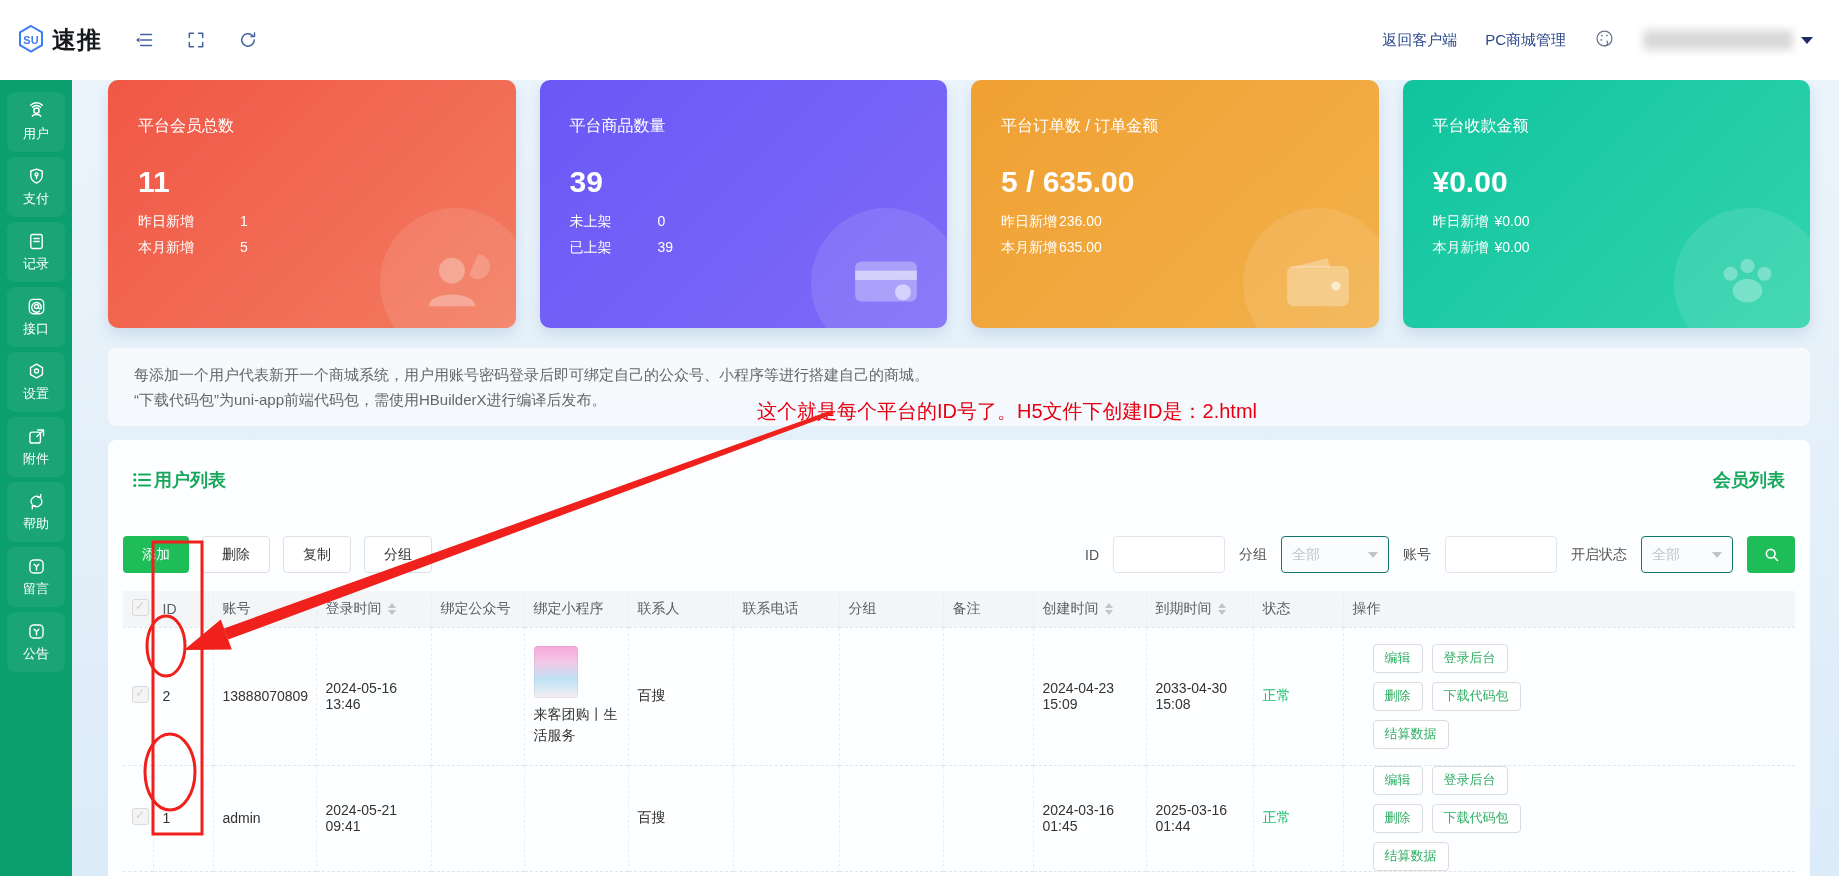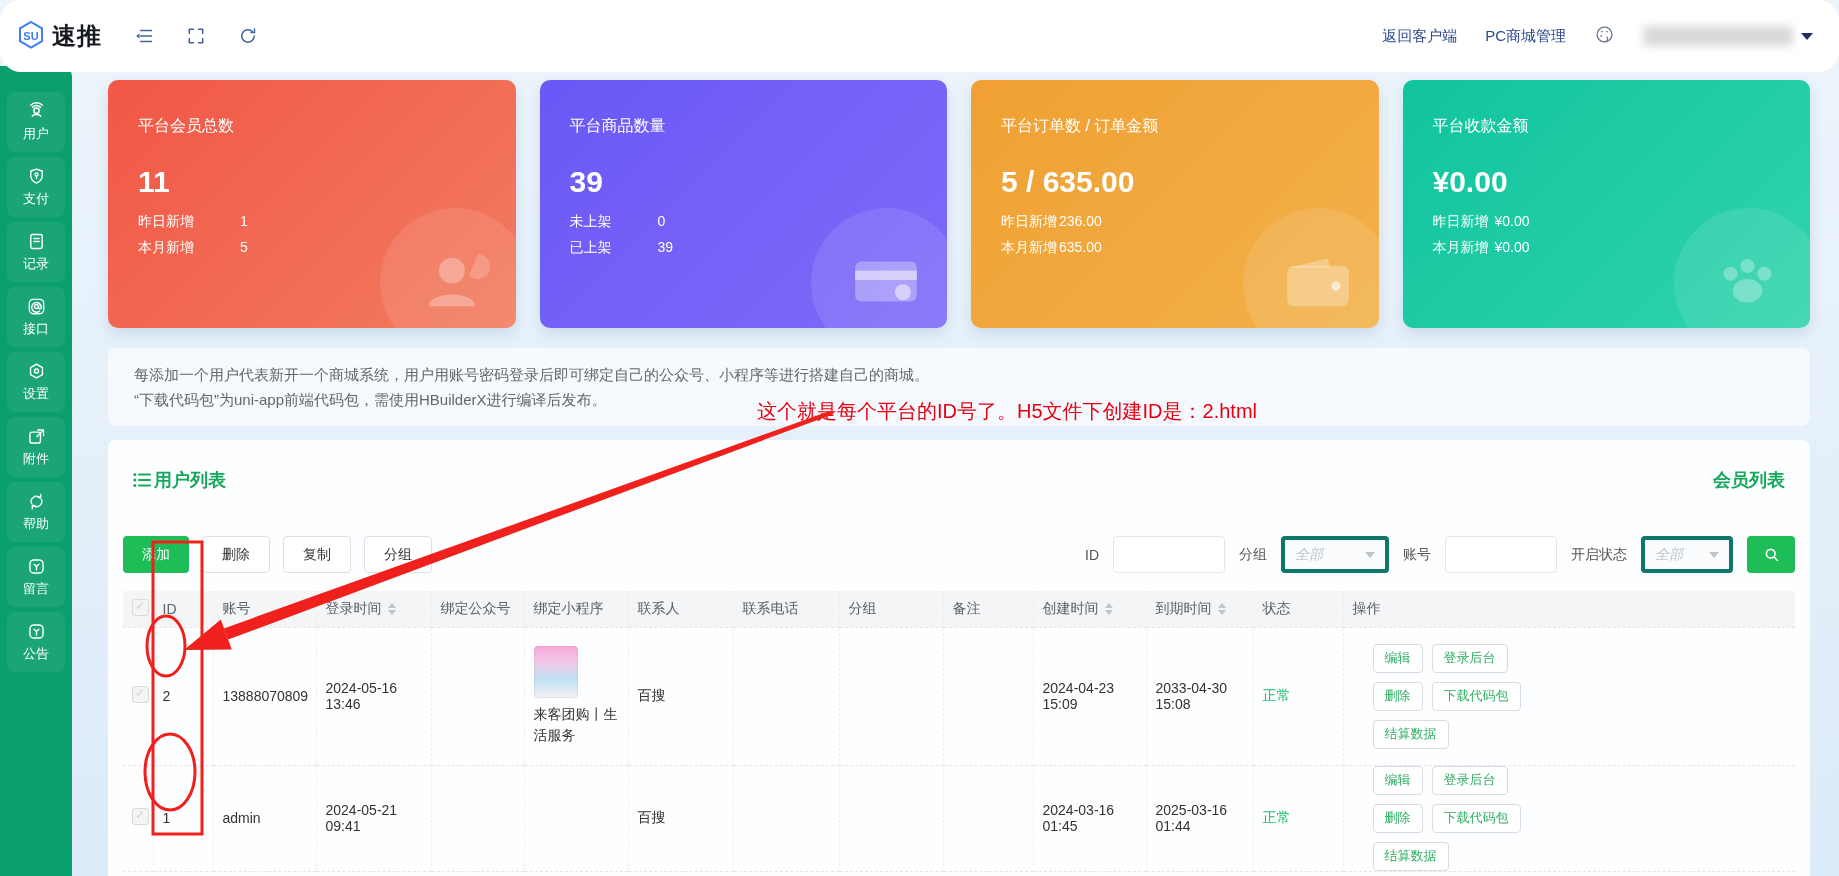--- a/index.html
+++ b/index.html
@@ -1,20 +1,20 @@
 <!DOCTYPE html>
 <html><head>
 <meta charset="utf-8">
 <style>
   * { margin:0; padding:0; box-sizing:border-box; }
   html,body { width:1839px; height:876px; overflow:hidden; }
   body { font-family:"Liberation Sans", sans-serif; background:linear-gradient(180deg,#edf5fc 0%,#e3eff9 60%,#dcebf8 100%); position:relative; color:#333; }
 
   
-  .topbar { position:absolute; top:0; left:0; right:0; height:72px; background:#fff; display:flex; align-items:center; padding:0 26px 0 14px; z-index:5;border-radius:21px; }
+  .topbar { position:absolute; top:0; left:0; right:0; height:80px; background:#fff; display:flex; align-items:center; padding:0 26px 0 14px; z-index:5; }
   .logo { display:flex; align-items:center; gap:4px; }
   .logo-text { font-size:24px; font-weight:bold; color:#15191e; letter-spacing:1px; }
   .tb-icon { width:20px; height:20px; margin-left:32px; cursor:pointer; }
   .tb-icon svg { width:20px; height:20px; stroke:#44639c; fill:none; stroke-width:1.8; stroke-linecap:round; stroke-linejoin:round; }
   .tb-right { margin-left:auto; display:flex; align-items:center; gap:28px; }
   .tb-link { color:#2d4a8e; font-size:15px; cursor:pointer; }
   .palette svg { width:21px; height:21px; stroke:#6b7790; fill:none; stroke-width:1.5; }
   .user-chip { display:flex; align-items:center; gap:8px; }
   .blurred { background:#d9d9d9; border-radius:3px; filter:blur(4px); }
   .name-blur { width:150px; height:20px; }
@@ -49,21 +49,21 @@
   .list-title svg { width:18px; height:16px; }
   .member-link { margin-left:auto; font-size:18px; font-weight:bold; color:#17a85c; cursor:pointer; }
 
   .toolbar { display:flex; align-items:center; margin-top:44px; padding:0 0 0 0; }
   .btn { height:37px; border-radius:4px; font-size:14px; display:inline-flex; align-items:center; justify-content:center; cursor:pointer; }
   .btn-green { background:#1ebd58; color:#fff; padding:0 19px; }
   .btn-plain { background:#fff; border:1px solid #dcdfe6; color:#333; padding:0 19px; margin-left:13px; }
   .flt { margin-left:auto; display:flex; align-items:center; gap:14px; }
   .flt-label { font-size:14px; color:#555; }
   .flt-input { width:112px; height:37px; border:1px solid #e2e5ea; border-radius:4px; outline:none; padding:0 8px; font-size:14px; background:#fff; }
-  .flt-select { width:108px; height:37px; border:4px solid #0f766e; border-radius:4px; background:#fbfcfd; display:flex; align-items:center; padding:0 10px; color:#bfc4cc; font-size:14px; cursor:pointer;font-style:italic; }
+  .flt-select { width:108px; height:37px; border:1px solid #0f766e; border-radius:4px; background:#fbfcfd; display:flex; align-items:center; padding:0 10px; color:#bfc4cc; font-size:14px; cursor:pointer; }
   .flt-select.narrow { width:92px; }
   .flt-select .sel-caret { margin-left:auto; width:0; height:0; border-left:5px solid transparent; border-right:5px solid transparent; border-top:6px solid #c0c4cc; }
   .search-btn { width:48px; height:37px; background:#1ebd58; border-radius:4px; display:flex; align-items:center; justify-content:center; cursor:pointer; }
   .search-btn svg { width:19px; height:19px; stroke:#fff; fill:none; stroke-width:2; stroke-linecap:round; }
 
   table { border-collapse:collapse; table-layout:fixed; width:1672px; margin-top:18px; }
   th { background:#f3f5f7; height:36px; font-size:14px; color:#5a5e66; font-weight:normal; text-align:left; padding:0 9px; }
   td { font-size:14px; color:#333; padding:0 9px; vertical-align:middle; }
   tbody tr { border-top:1px dashed #e3e5e8; border-bottom:1px dashed #e3e5e8; }
   td + td, th + th { border-left:1px dashed #ededed; }

